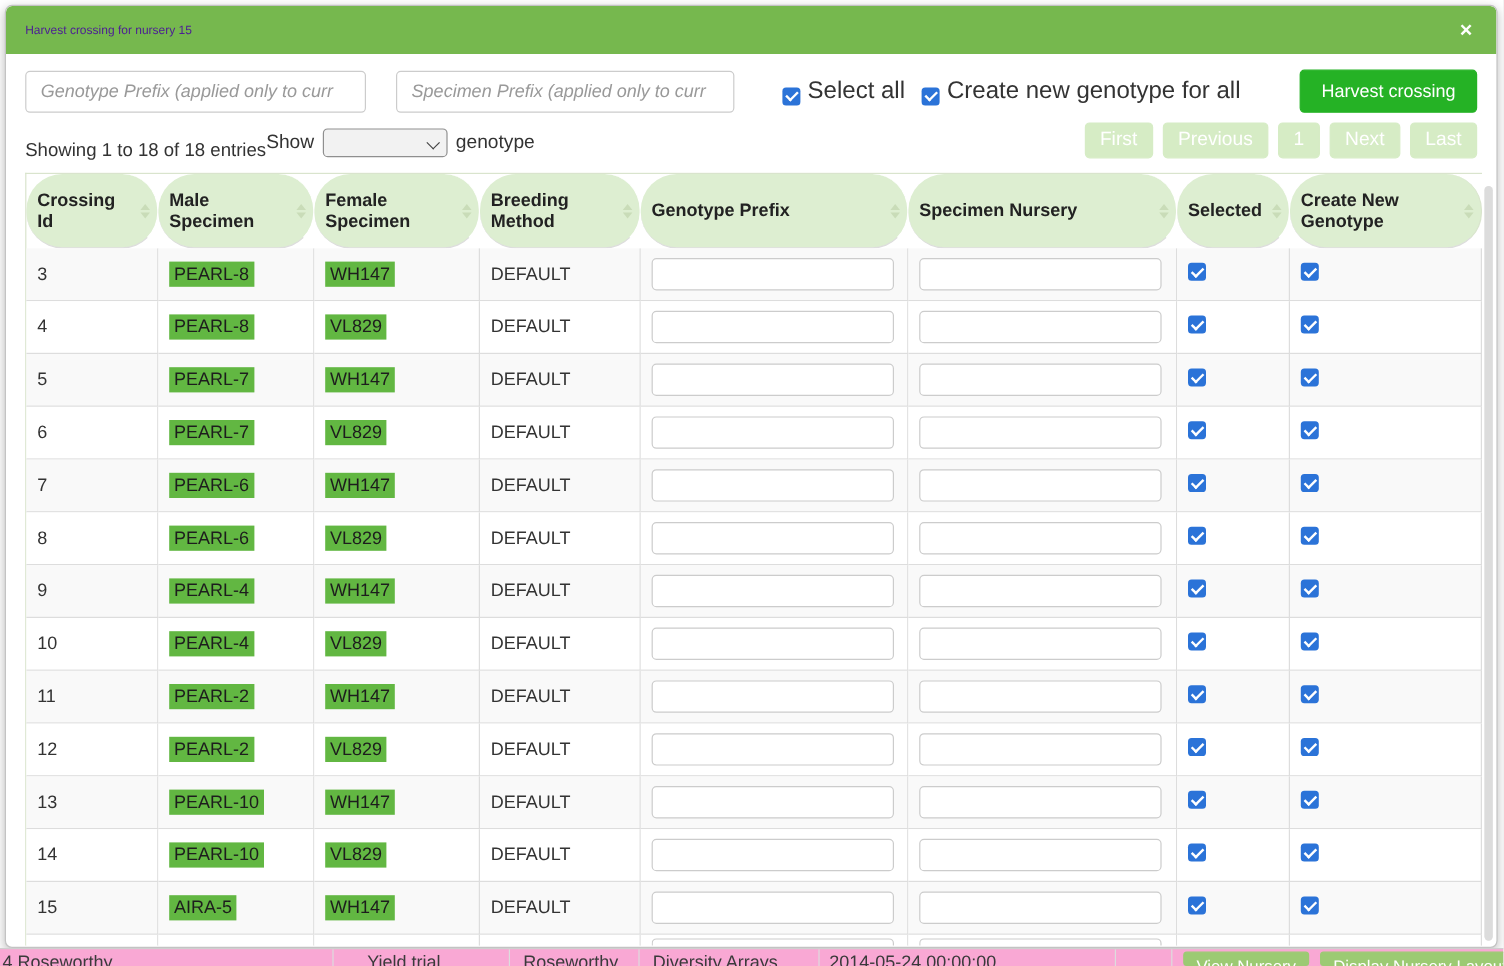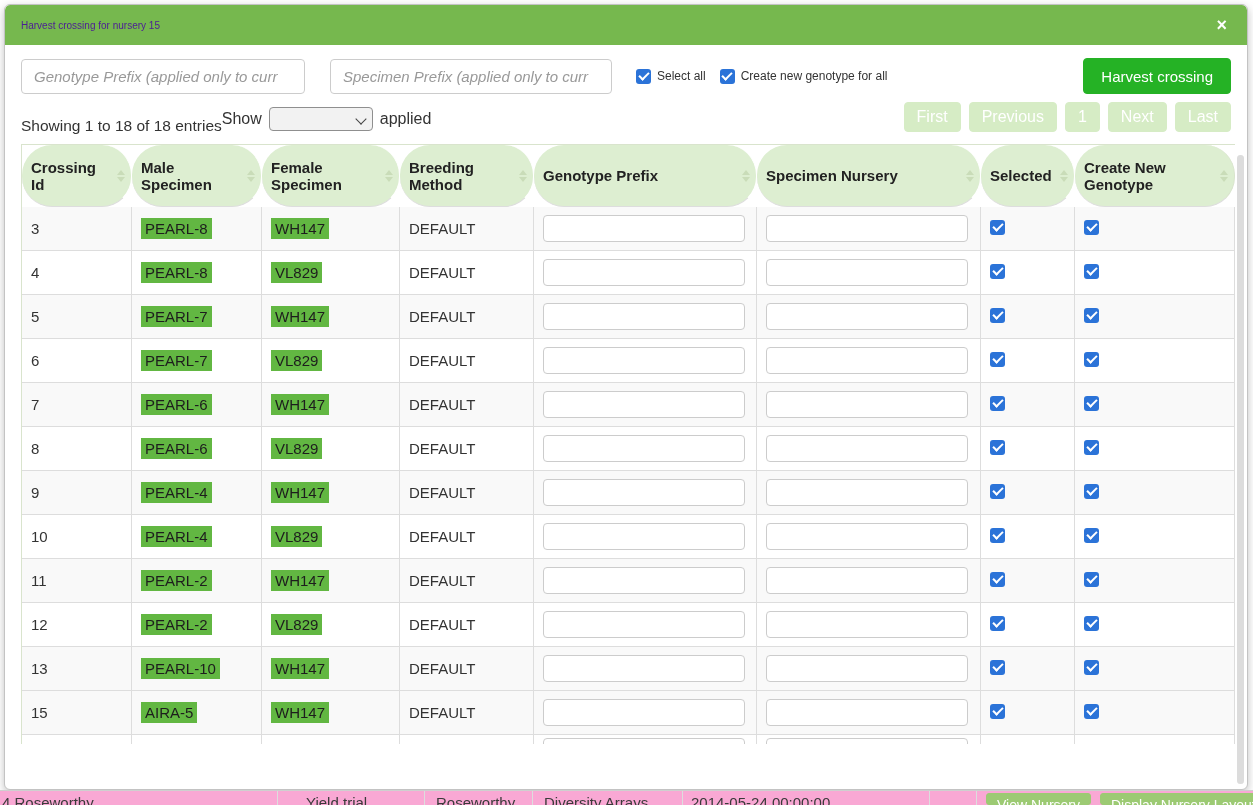--- a/index.html
+++ b/index.html
@@ -28,21 +28,21 @@
 
   
   .controls-row { display: flex; align-items: center; }
   .prefix-input {
     height: 35px; border: 1px solid #ccc; border-radius: 4px; padding: 0 12px;
     font-size: 15px; font-family: "Liberation Sans", sans-serif; color:#333;
   }
   .prefix-input::placeholder { color: #999; font-style: italic; opacity: 1; }
   #genotype-prefix-global { width: 284px; }
   #specimen-prefix-global { width: 282px; margin-left: 25px; }
-  .cb-group { display: flex; align-items: flex-start; margin-left: 24px; font-size: 12px; }
+  .cb-group { display: flex; align-items: flex-end; margin-left: 40px; font-size: 20px; }
   .cb {
     display: inline-block; width: 15px; height: 15px; background: var(--cb-blue);
     border-radius: 3px; position: relative; flex: none;
   }
   .cb::after {
     content: ""; position: absolute; left: 4.5px; top: 1.5px; width: 4px; height: 8px;
     border: solid #fff; border-width: 0 2px 2px 0; transform: rotate(45deg);
   }
   .cb-label { margin: 0 14px 0 6px; white-space: nowrap; }
   .harvest-btn {
@@ -158,21 +158,21 @@
         <button class="harvest-btn">Harvest crossing</button>
       </div>
 
       <div class="info-row">
         <span class="showing-text">Showing 1 to 18 of 18 entries</span>
         <div class="show-group">
           <span>Show</span>
           <span class="show-select-wrap">
             <select class="show-select"><option></option></select>
           </span>
-          <span>applied</span>
+          <span>genotype</span>
         </div>
         <div class="pagination" id="pagination">
             <button class="page-btn">First</button>
             <button class="page-btn">Previous</button>
             <button class="page-btn">1</button>
             <button class="page-btn">Next</button>
             <button class="page-btn">Last</button>
           </div>
       </div>
 
@@ -327,20 +327,30 @@
             <tr class="odd">
               <td>13</td>
               <td><span class="specimen-badge">PEARL-10</span></td>
               <td><span class="specimen-badge">WH147</span></td>
               <td>DEFAULT</td>
               <td><input class="cell-input" type="text" style=""></td>
               <td><input class="cell-input" type="text" style=""></td>
               <td><span class="cb"></span></td>
               <td><span class="cb"></span></td>
             </tr>
+            <tr class="even">
+              <td>14</td>
+              <td><span class="specimen-badge">PEARL-10</span></td>
+              <td><span class="specimen-badge">VL829</span></td>
+              <td>DEFAULT</td>
+              <td><input class="cell-input" type="text" style=""></td>
+              <td><input class="cell-input" type="text" style=""></td>
+              <td><span class="cb"></span></td>
+              <td><span class="cb"></span></td>
+            </tr>
             <tr class="odd">
               <td>15</td>
               <td><span class="specimen-badge">AIRA-5</span></td>
               <td><span class="specimen-badge">WH147</span></td>
               <td>DEFAULT</td>
               <td><input class="cell-input" type="text" style=""></td>
               <td><input class="cell-input" type="text" style=""></td>
               <td><span class="cb"></span></td>
               <td><span class="cb"></span></td>
             </tr>

